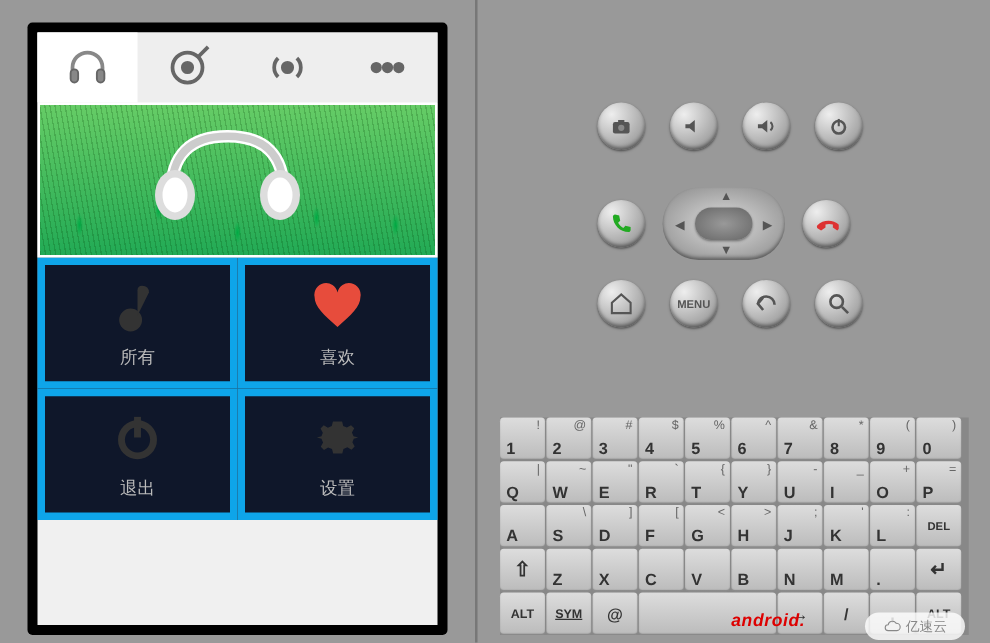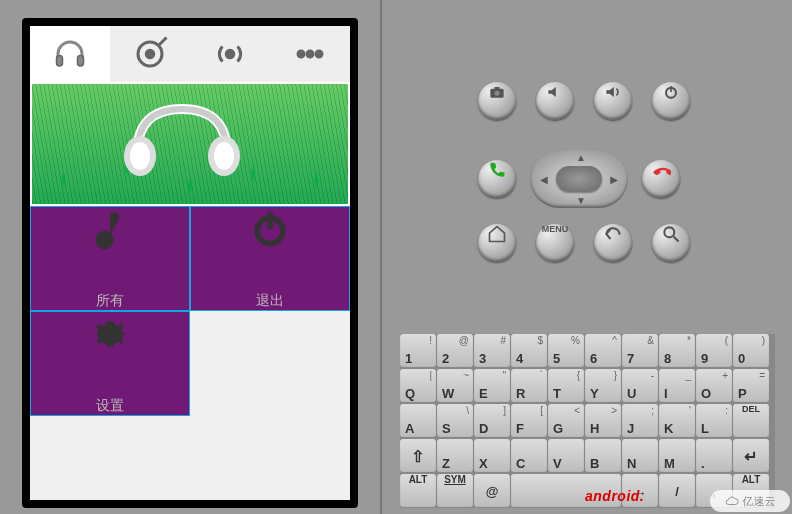--- a/index.html
+++ b/index.html
@@ -63,46 +63,47 @@
       left: 80px; top: 10px;
       width: 140px; height: 90px;
     }
     .grid {
       display: grid;
       grid-template-columns: 1fr 1fr;
       grid-template-rows: 1fr 1fr;
       height: 210px;
     }
     .cell {
-      border: 1px solid #0ea5e9;
-      background: #701a75;
+      border: 6px solid #0ea5e9;
+      background: #0f172a;
       display: flex;
       flex-direction: column;
       align-items: center;
-      justify-content: space-between;
+      justify-content: center;
       gap: 10px;
     }
     .cell-label { color: #bbb; font-size: 14px; }
     .cell svg { width: 44px; height: 44px; }
     .hw-row {
       position: absolute;
       display: flex;
       gap: 20px;
       align-items: center;
       justify-content: center;
     }
     .hw-row.row1 { left: 478px; top: 82px; }
     .hw-row.row2 { left: 478px; top: 150px; }
     .hw-row.row3 { left: 478px; top: 224px; }
     .hw-btn {
       width: 38px; height: 38px;
       border-radius: 50%;
       background: radial-gradient(circle at 30% 25%, #eee, #aaa 65%, #777);
       box-shadow: inset 0 -2px 3px rgba(0,0,0,.4), 0 1px 2px rgba(0,0,0,.5);
       display: flex;
+      align-items: center;
       justify-content: center;
       color: #555;
     }
     .hw-btn svg { width: 20px; height: 20px; }
     .dpad {
       width: 98px; height: 58px;
       background: radial-gradient(#ddd, #888);
       border-radius: 29px;
       position: relative;
       box-shadow: inset 0 -2px 3px rgba(0,0,0,.4);
@@ -144,25 +145,25 @@
       position: relative;
       font-weight: bold;
     }
     .key .shift-char {
       position: absolute;
       top: 1px; right: 4px;
       font-size: 10px;
       color: #666;
       font-weight: normal;
     }
-    .key.mod { font-size: 10px; align-items: flex-start; justify-content: center; padding:0; }
+    .key.mod { font-size: 10px; align-items: center; justify-content: center; padding:0; }
     .key.center { align-items: center; justify-content: center; }
     .watermark {
       position: absolute;
-      right: 2px; bottom: 2px;
+      right: 20px; bottom: 2px;
       width: 80px; height: 22px;
       background: rgba(255,255,255,.8);
       border-radius: 11px;
       display: flex;
       align-items: center;
       justify-content: center;
       font-size: 11px;
       color: #888;
       gap: 4px;
       padding: 0 4px;
@@ -232,20 +233,26 @@
       </svg>
     </div>
 
     <div class="grid">
       <div class="cell">
         <svg viewBox="0 0 24 24">
             <circle cx="9" cy="18" r="5" fill="#333"></circle>
             <path d="M12 16 V5 Q12 3 14 3 Q17 3 17 6" fill="#333"></path>
           </svg>
         <span class="cell-label">所有</span>
+      </div>
+      <div class="cell">
+        <svg viewBox="0 0 24 24">
+            <path d="M12 21 C6 16 2 12 2 8 a5 5 0 0110-2 a5 5 0 0110 2 c0 4-4 8-10 13z" fill="#e74c3c"></path>
+          </svg>
+        <span class="cell-label">喜欢</span>
       </div>
       <div class="cell">
         <svg viewBox="0 0 24 24">
             <circle cx="12" cy="13" r="7" fill="none" stroke="#333" stroke-width="3"></circle>
             <rect x="10.5" y="3" width="3" height="9" fill="#333"></rect>
           </svg>
         <span class="cell-label">退出</span>
       </div>
       <div class="cell">
         <svg viewBox="0 0 24 24">

